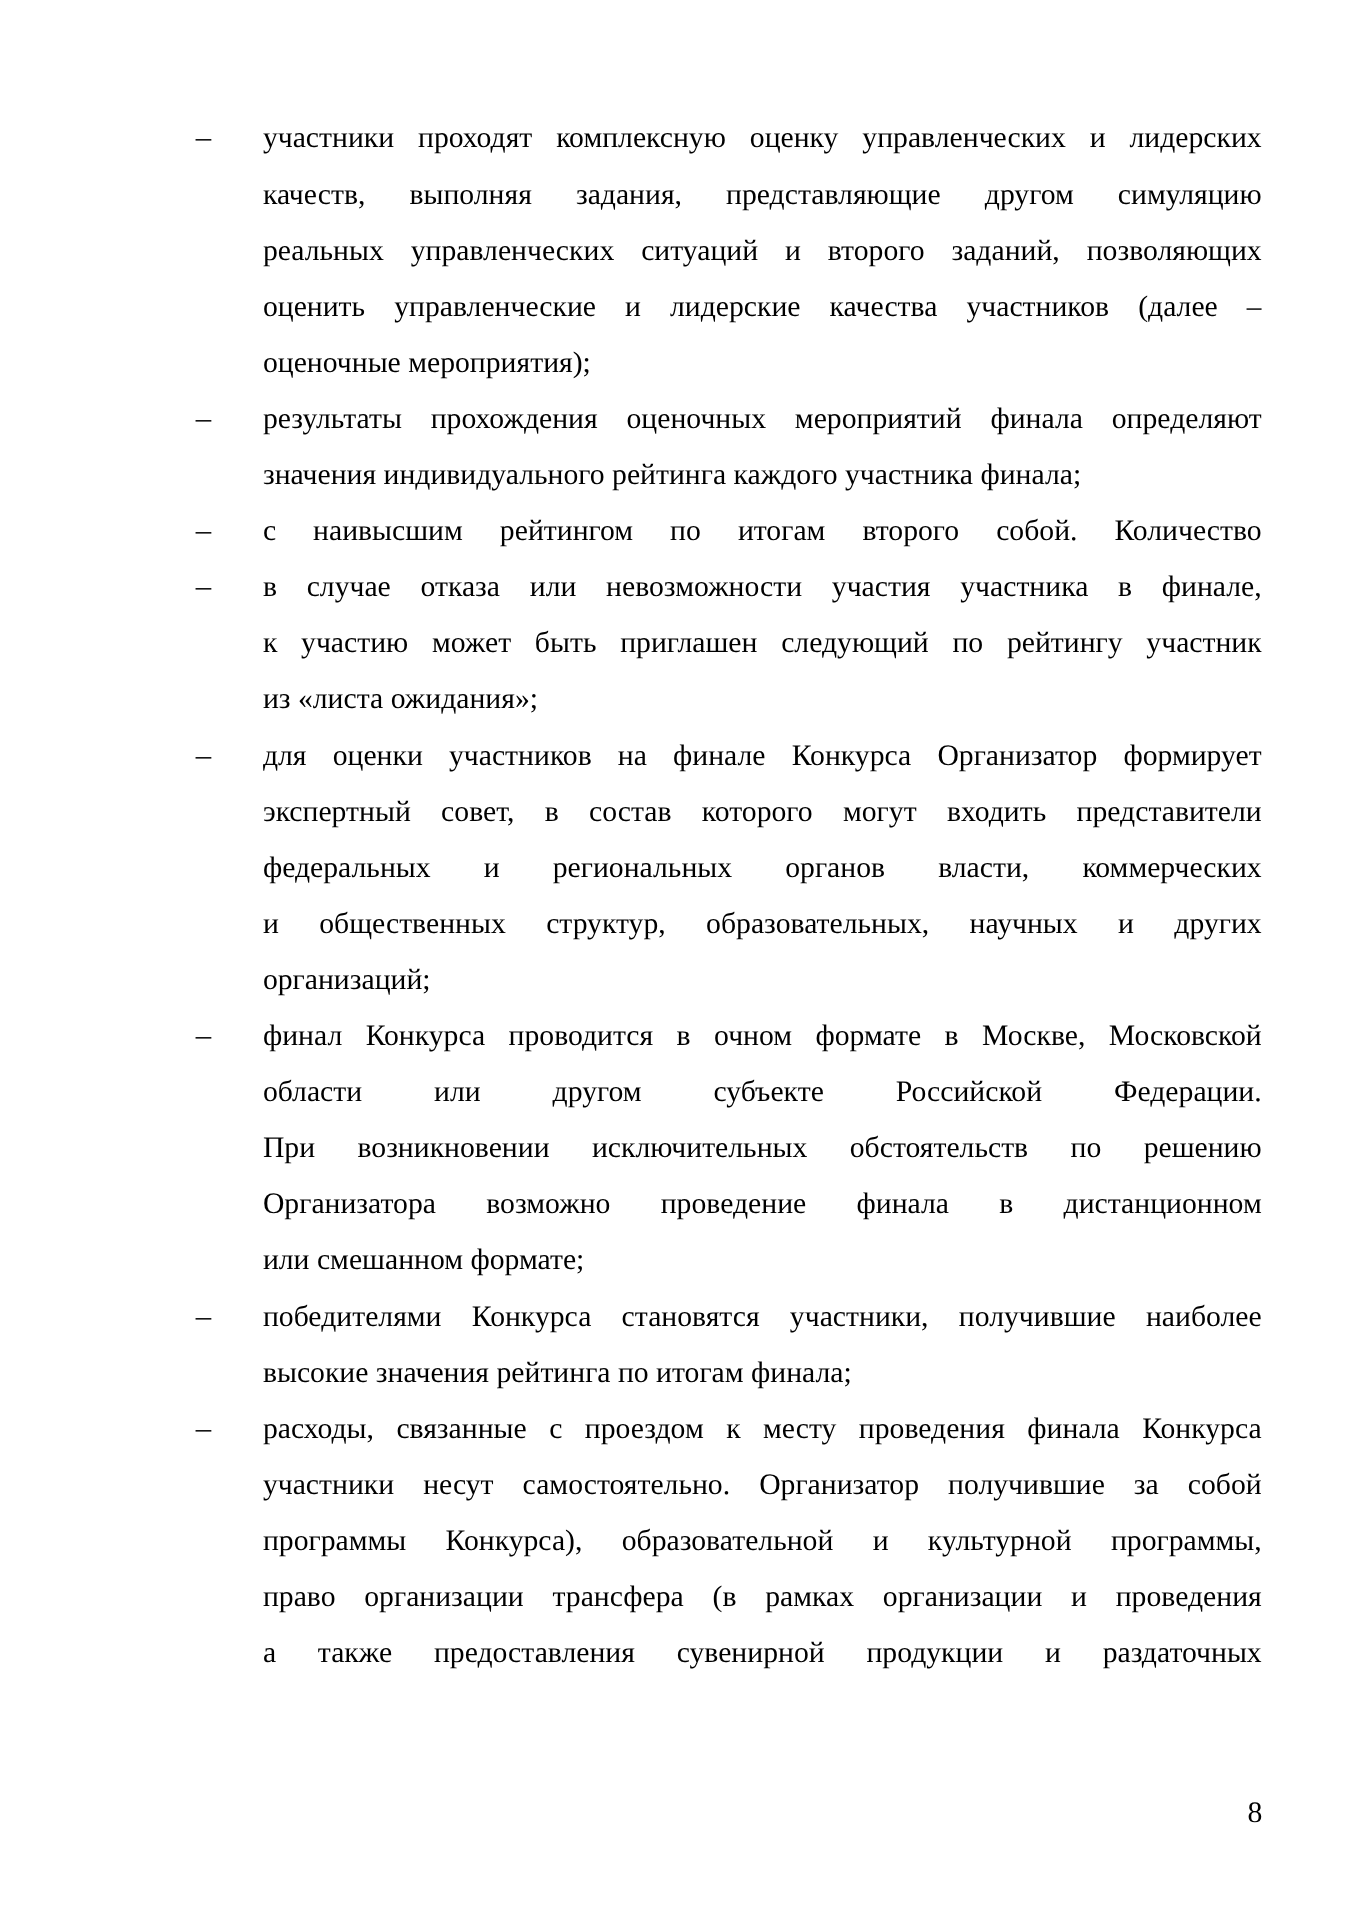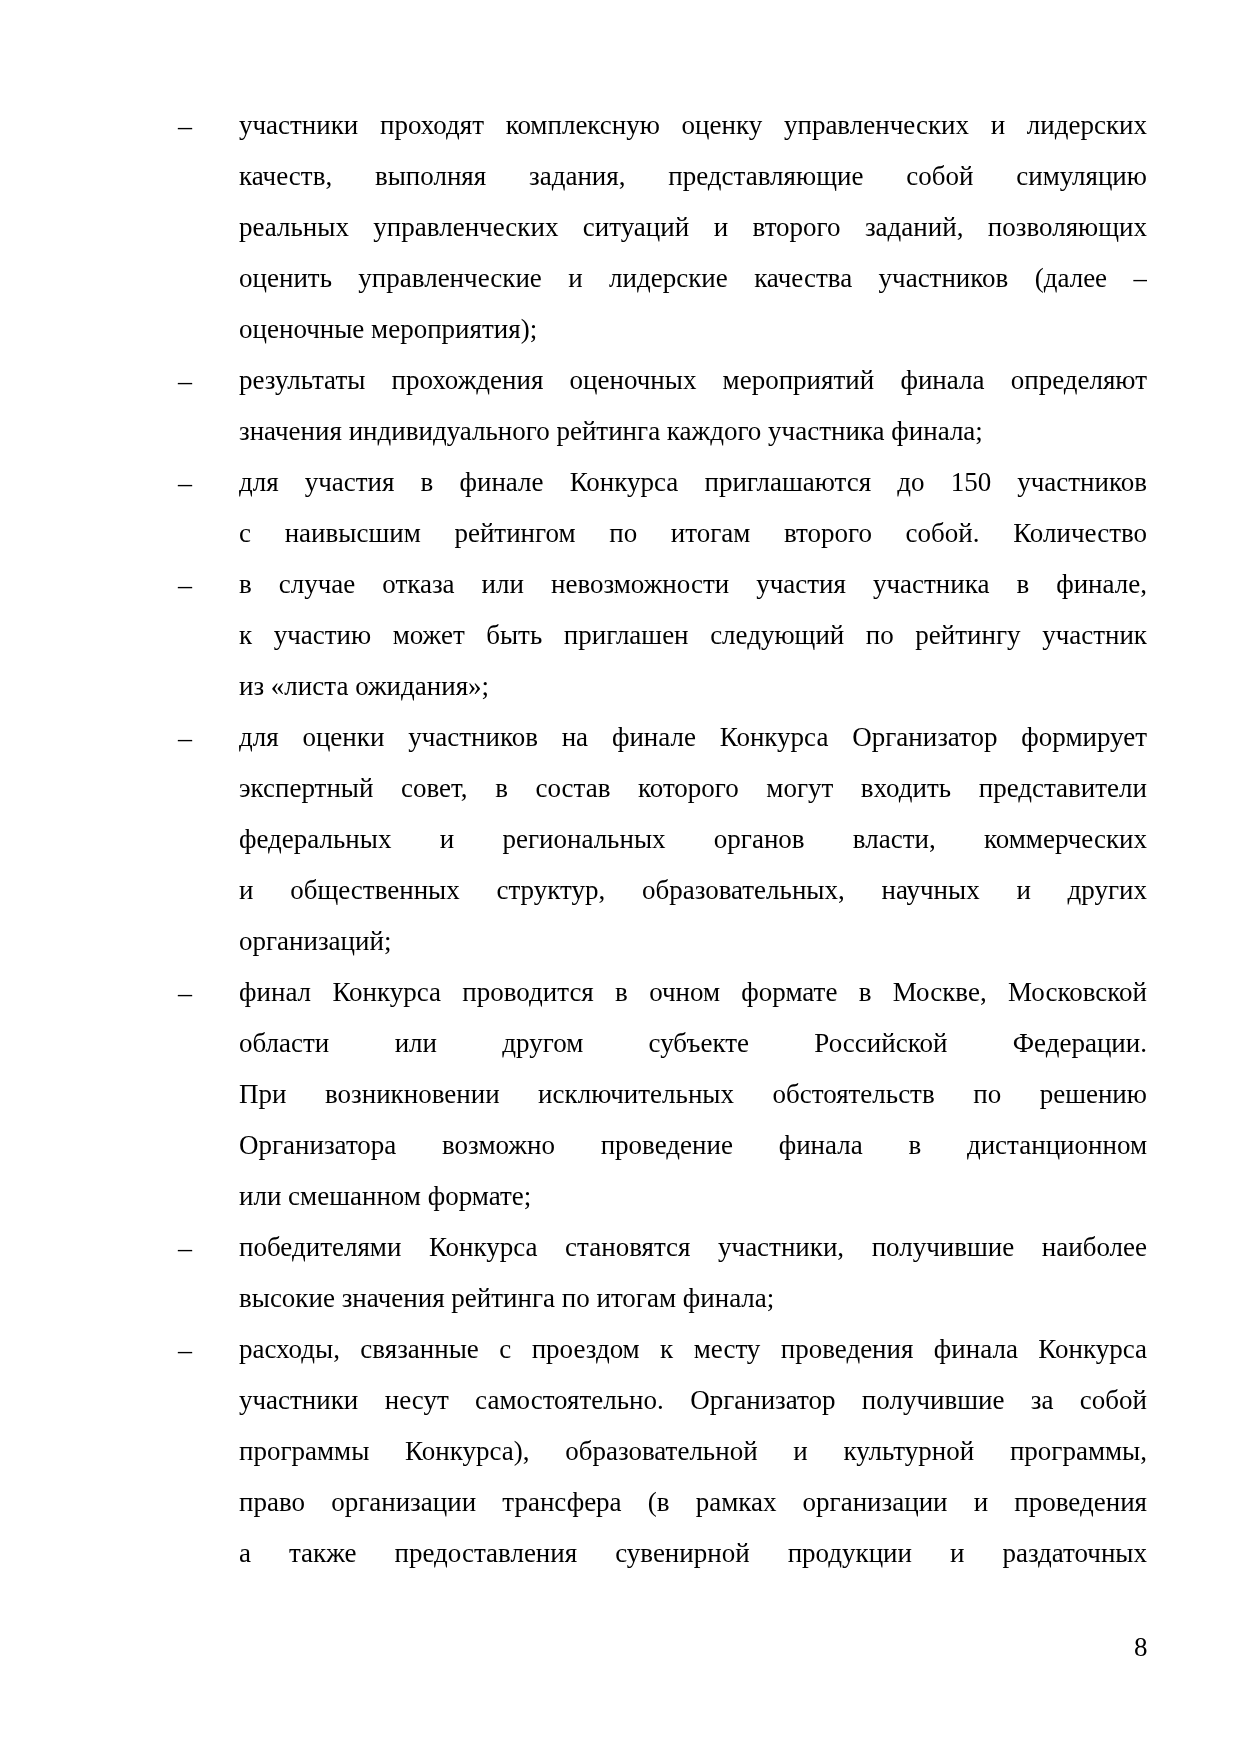--- a/index.html
+++ b/index.html
@@ -58,35 +58,34 @@
 </style>
 </head>
 <body>
 
 <div class="doc-page">
   <div class="content">
 
     <div class="list-item">
       <span class="marker">–</span>
       <div class="line">участники проходят комплексную оценку управленческих и лидерских</div>
-      <div class="line">качеств, выполняя задания, представляющие собой симуляцию</div>
+      <div class="line">качеств, выполняя задания, представляющие другом симуляцию</div>
       <div class="line">реальных управленческих ситуаций и второго заданий, позволяющих</div>
       <div class="line">оценить управленческие и лидерские качества участников (далее –</div>
       <div class="line end">оценочные мероприятия);</div>
     </div>
 
     <div class="list-item">
       <span class="marker">–</span>
       <div class="line">результаты прохождения оценочных мероприятий финала определяют</div>
       <div class="line end">значения индивидуального рейтинга каждого участника финала;</div>
     </div>
 
     <div class="list-item">
       <span class="marker">–</span>
-      <div class="line">для участия в финале Конкурса приглашаются до 150 участников</div>
       <div class="line">с наивысшим рейтингом по итогам второго собой. Количество</div>
     </div>
 
     <div class="list-item">
       <span class="marker">–</span>
       <div class="line">в случае отказа или невозможности участия участника в финале,</div>
       <div class="line">к участию может быть приглашен следующий по рейтингу участник</div>
       <div class="line end">из «листа ожидания»;</div>
     </div>
 

